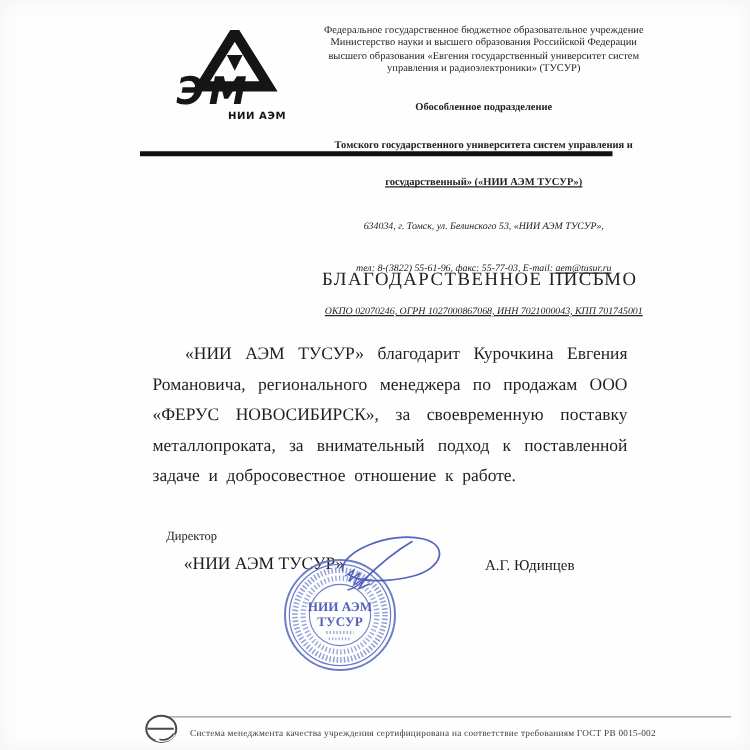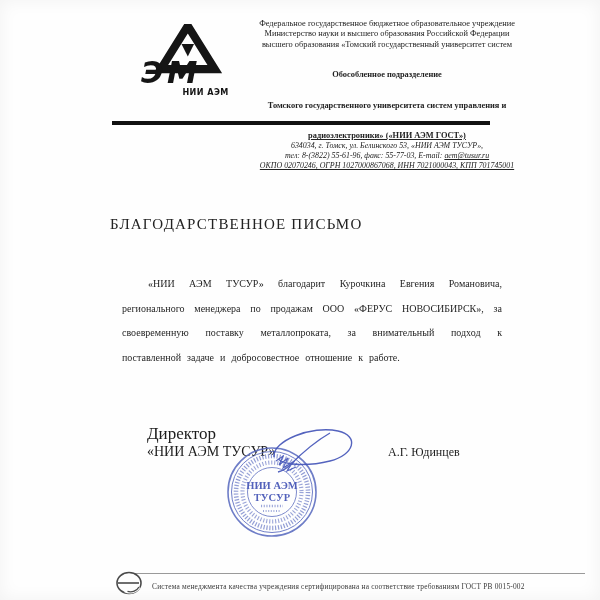--- a/index.html
+++ b/index.html
@@ -9,36 +9,36 @@
     box-shadow:inset 0 0 18px rgba(0,0,0,0.05);
   }
   
   .logo-wrap{position:absolute;left:141px;top:24px;width:90px;height:74px;}
   .hdr{
     position:absolute;left:220px;top:19px;width:334px;text-align:center;
     font-size:8.4px;line-height:10.4px;color:#222;
   }
   .hdr .bold{font-weight:bold;margin-top:20px;}
   .hdr .u{text-decoration:underline;}
-  .hdr .req{font-style:italic;font-size:7.9px;line-height:9.9px;}
+  .hdr .req{font-style:italic;font-size:7.9px;line-height:9.9px;margin-top:24px;}
   .hdr .req .u{text-decoration:underline;}
   .thick-rule{position:absolute;left:112px;top:121px;width:378px;height:4px;background:#111;}
   
   .doc-title{
-    position:absolute;left:110px;top:216px;width:400px;text-align:left;
+    position:absolute;left:110px;top:216px;width:400px;text-align:right;
     font-size:15px;letter-spacing:1.2px;color:#222;
   }
   
   .body-par{
     position:absolute;left:122px;top:272px;width:380px;
-    font-size:10px;line-height:24.6px;text-align:justify;text-indent:26px;
+    font-size:14px;line-height:24.6px;text-align:justify;text-indent:26px;
     word-spacing:3.5px;color:#1f1f1f;
   }
   
-  .sig-role1{position:absolute;left:147px;top:424px;font-size:17px;}
+  .sig-role1{position:absolute;left:133px;top:424px;font-size:10px;}
   .sig-role2{position:absolute;left:147px;top:444px;font-size:14px;}
   .sig-name{position:absolute;left:388px;top:445px;font-size:12px;}
   .stamp-wrap{position:absolute;left:212px;top:411px;width:186px;height:152px;}
   
   .foot-rule{position:absolute;left:133px;top:573px;width:452px;height:1px;background:#9a9a9a;}
   .cert-mark{position:absolute;left:114px;top:570px;width:32px;height:26px;}
   .foot-text{
     position:absolute;left:152px;top:582px;width:440px;
     font-size:7.4px;color:#3a3a3a;letter-spacing:.2px;
   }
@@ -54,24 +54,25 @@
       <path d="M45 22 L59 22 L52 36 Z" fill="#151515"></path>
       <text x="0" y="66" font-family="'DejaVu Sans',sans-serif" font-size="34" font-weight="bold" font-style="italic" fill="#151515">Э</text>
       <text x="29" y="66" font-family="'DejaVu Sans',sans-serif" font-size="34" font-weight="bold" font-style="italic" fill="#151515">М</text>
       <text x="46" y="79" font-family="'DejaVu Sans',sans-serif" font-size="9" font-weight="bold" fill="#151515" letter-spacing="0.5">НИИ АЭМ</text>
     </svg>
   </div>
 
   <div class="hdr">
     <div>Федеральное государственное бюджетное образовательное учреждение</div>
     <div>Министерство науки и высшего образования Российской Федерации</div>
-    <div>высшего образования «Томский государственный университет систем</div>
+    <div>высшего образования «Евгения государственный университет систем</div>
+    <div>управления и радиоэлектроники» (ТУСУР)</div>
     <div class="bold">Обособленное подразделение</div>
     <div class="bold">Томского государственного университета систем управления и</div>
-    <div class="bold u">радиоэлектроники» («НИИ АЭМ ГОСТ»)</div>
+    <div class="bold u">государственный» («НИИ АЭМ ТУСУР»)</div>
     <div class="req">634034, г. Томск, ул. Белинского 53, «НИИ АЭМ ТУСУР»,</div>
     <div class="req"><span>тел: 8-(3822) 55-61-96, факс: 55-77-03, E-mail: </span><span class="u">aem@tusur.ru</span></div>
     <div class="req"><span class="u">ОКПО 02070246, ОГРН 1027000867068, ИНН 7021000043, КПП 701745001</span></div>
   </div>
 
   <div class="thick-rule"></div>
 
   <div class="doc-title">БЛАГОДАРСТВЕННОЕ ПИСЬМО</div>
 
   <div class="body-par">«НИИ АЭМ ТУСУР» благодарит Курочкина Евгения Романовича, регионального менеджера по продажам ООО «ФЕРУС НОВОСИБИРСК», за своевременную поставку металлопроката, за внимательный подход к поставленной задаче и добросовестное отношение к работе.</div>

